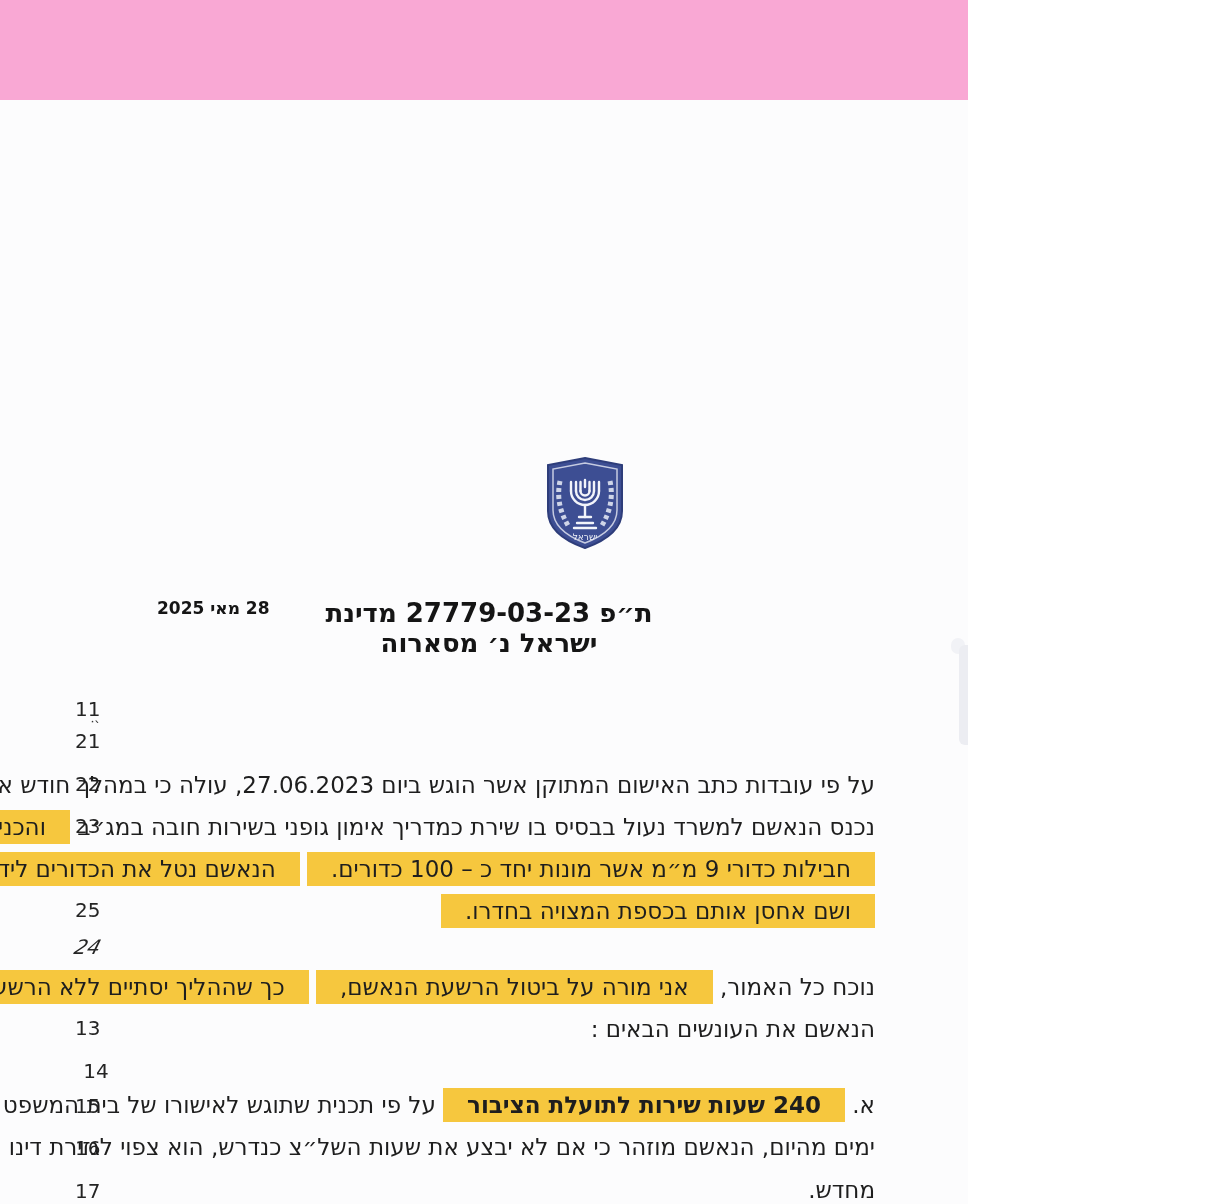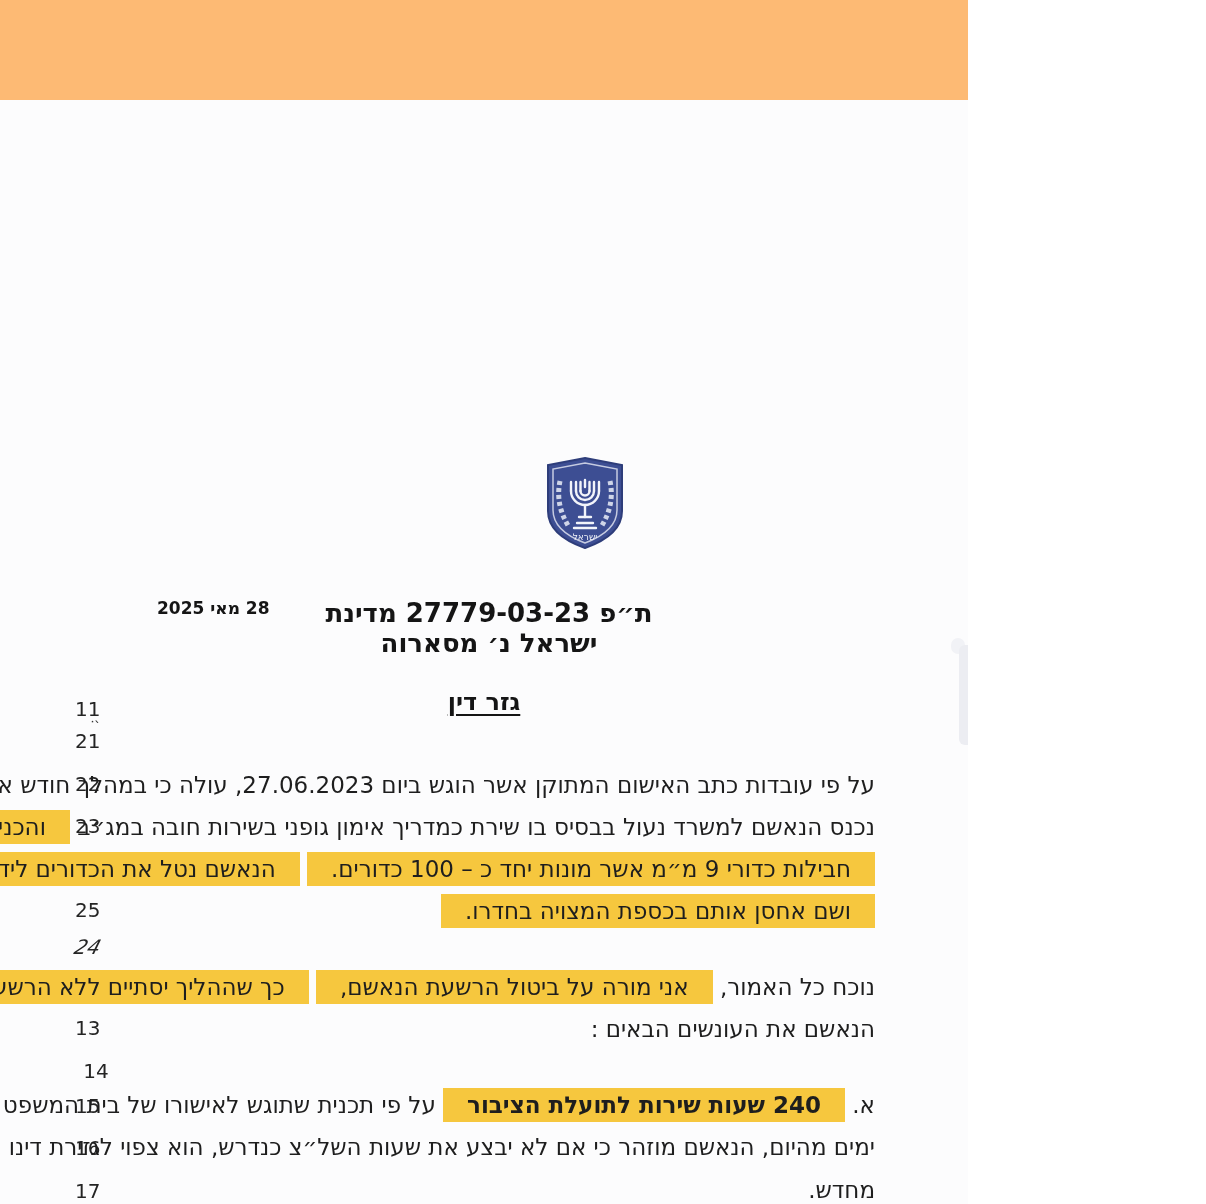--- a/index.html
+++ b/index.html
@@ -1,19 +1,19 @@
 <!DOCTYPE html>
 <html lang="he"><head>
 <meta charset="utf-8">
 <style>
   html,body{margin:0;padding:0;background:#ffffff;}
   #page{
     position:relative;
     width:968px;height:1204px;
-    background:#fdba74;
+    background:#f9a8d4;
     overflow:hidden;
     font-family:"DejaVu Sans",sans-serif;
     color:#1e1e1e;
   }
   .lower-sheet{
     position:absolute;left:0;top:100px;width:1206px;height:1104px;
     background:#fcfcfd;
   }
   
   .emblem-wrap{position:absolute;left:543px;top:455px;width:84px;height:96px;}
@@ -112,23 +112,20 @@
 
       <text x="42" y="85" text-anchor="middle" font-size="9" fill="#f2f4fa" font-family="DejaVu Sans, sans-serif">ישראל</text>
     </svg>
   </div>
 
 
   <div class="case-line">ת״פ 27779-03-23 מדינת ישראל נ׳ מסארוה</div>
 
   <div class="doc-date">28 מאי 2025</div>
 
-  <div class="doc-title">
-    <span>גזר דין</span>
-  </div>
 
   <div>
       <div class="line-number" style="top: 697px;">11</div>
       <div class="line-number has-mark" style="top: 729px;">21</div>
       <div class="line-number" style="top: 772px;">22</div>
       <div class="line-number" style="top: 814px;">23</div>
       <div class="line-number" style="top: 856px;">24</div>
       <div class="line-number" style="top: 898px;">25</div>
       <div class="line-number italic" style="top: 935px;">24</div>
       <div class="line-number" style="top: 974px;">2</div>

